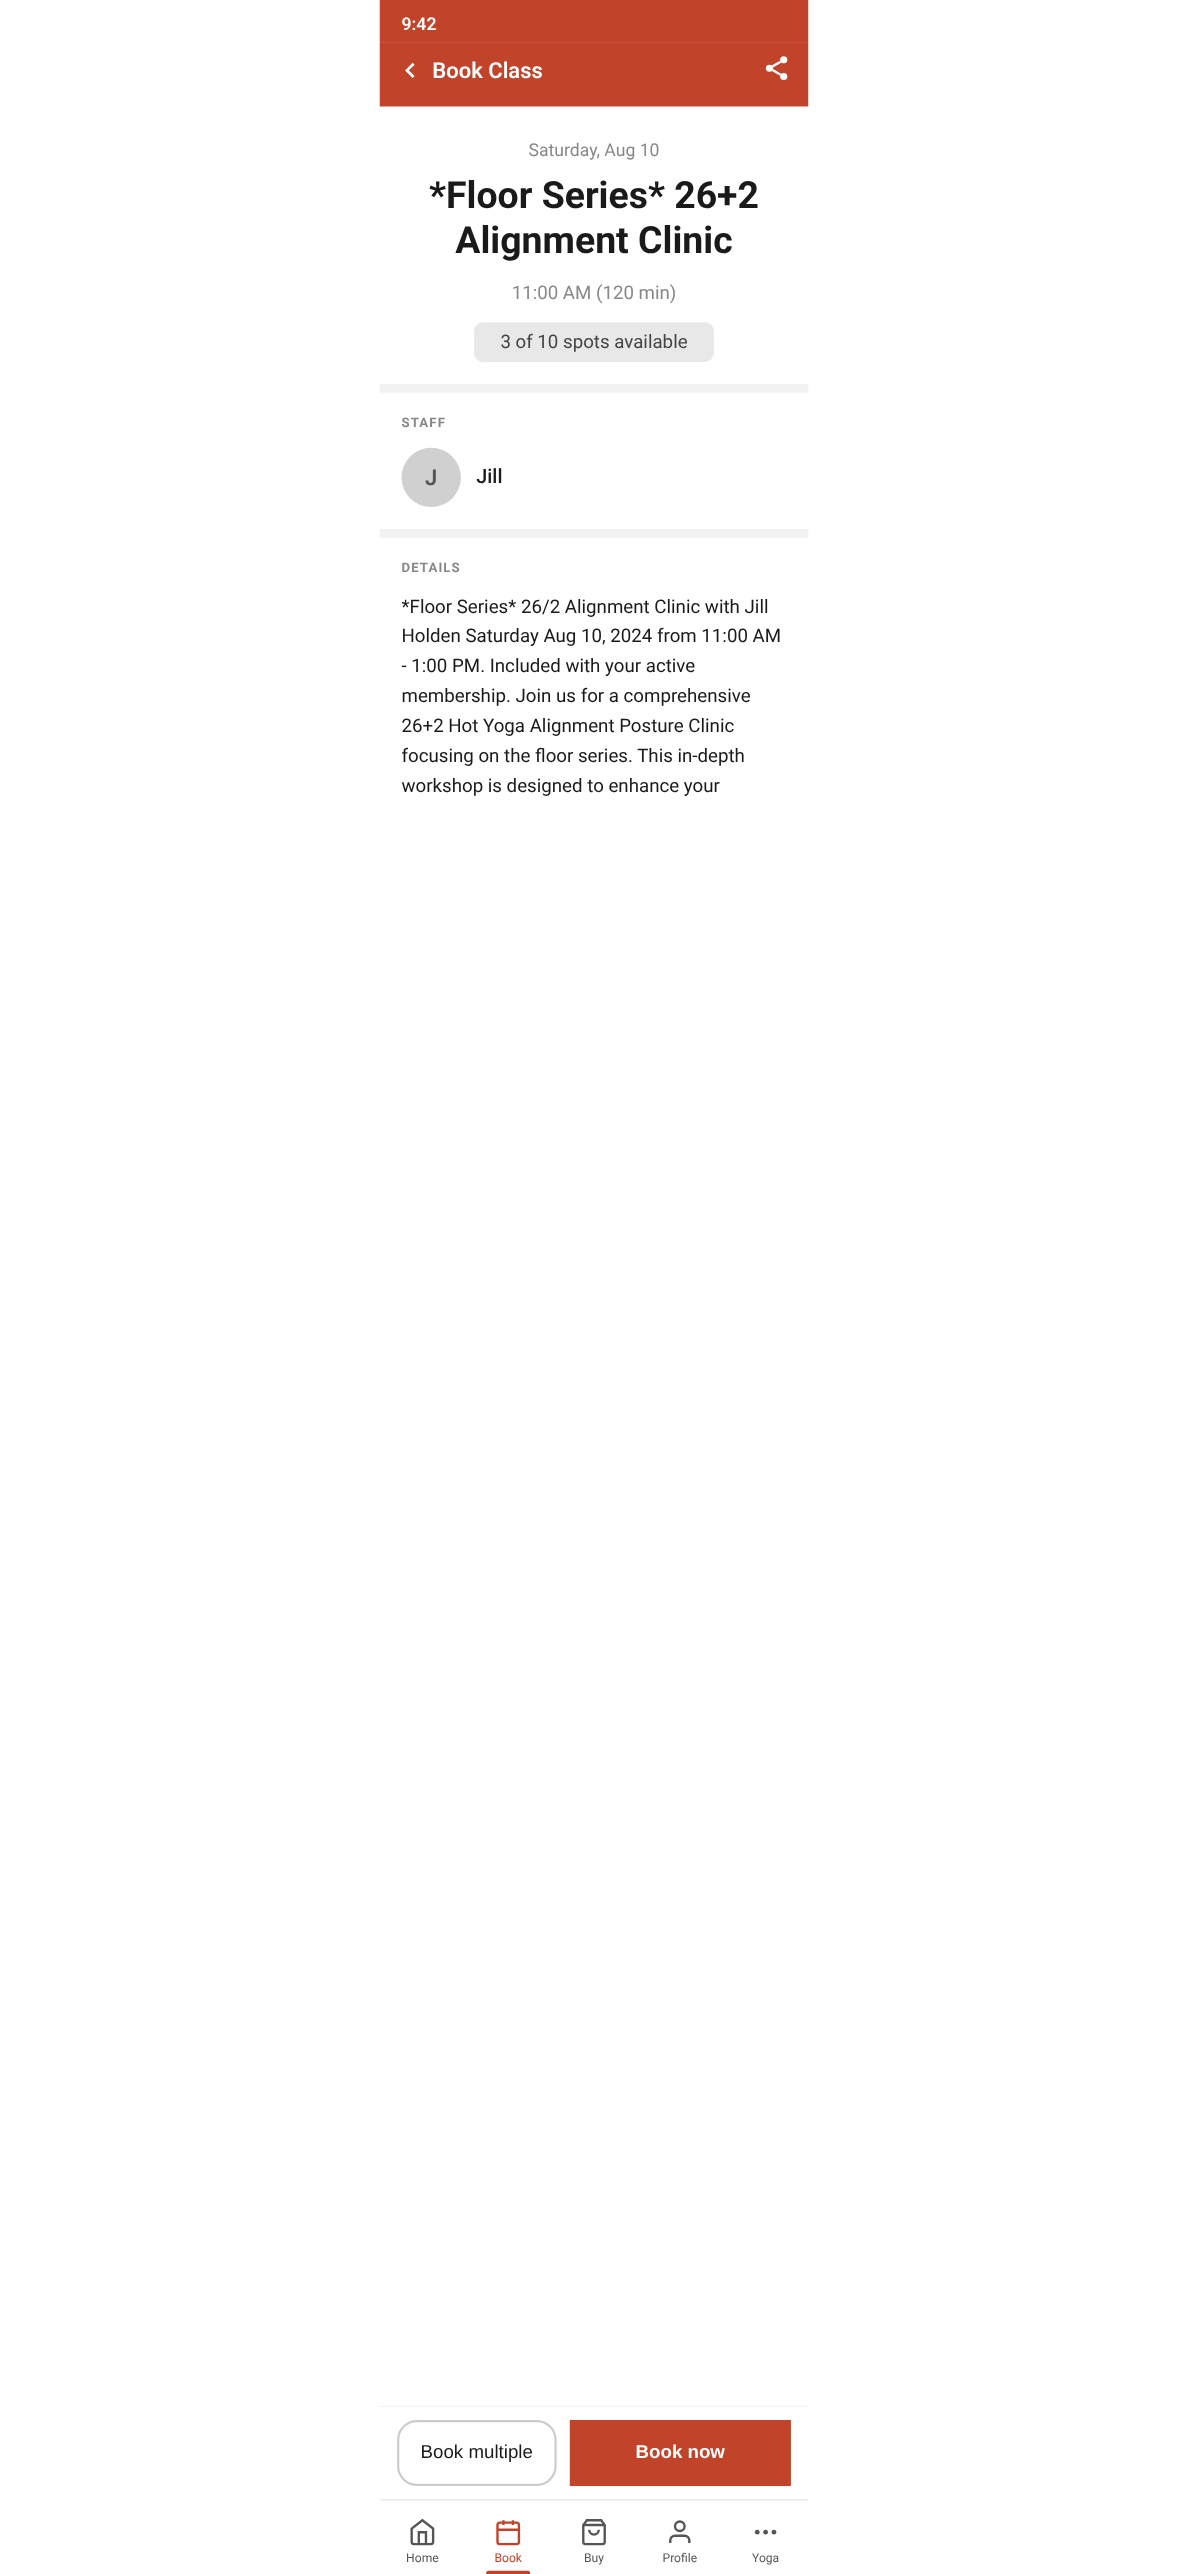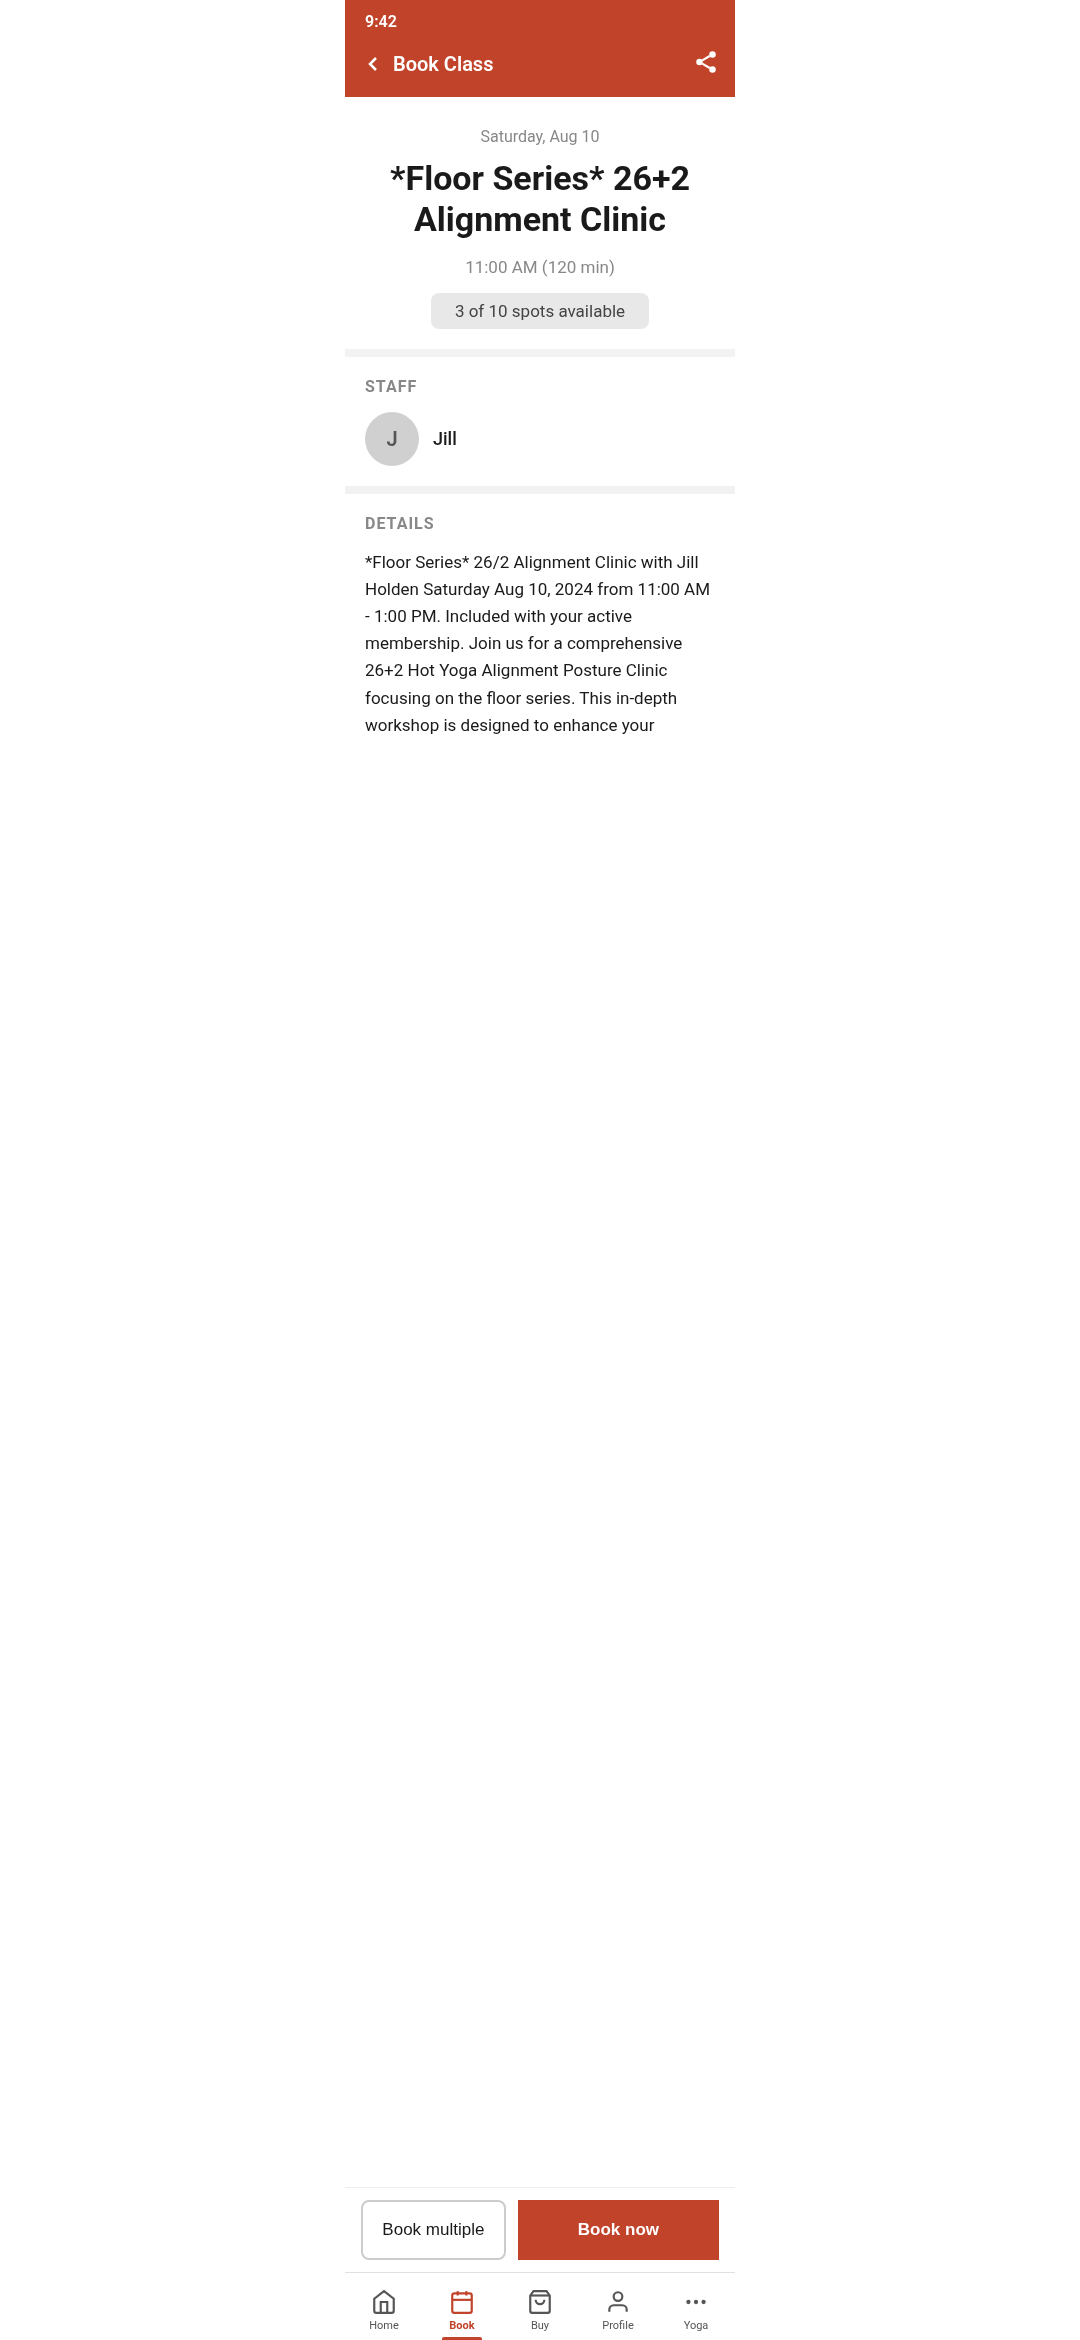--- a/index.html
+++ b/index.html
@@ -114,21 +114,21 @@
       border-radius: 8px;
     }
 
     
     .section {
       padding: 20px 20px;
       border-bottom: 8px solid #f2f2f2;
     }
 
     .section-label {
-      font-size: 16px;
+      font-size: 12px;
       font-weight: 700;
       color: #888;
       letter-spacing: 1px;
       text-transform: uppercase;
       margin-bottom: 16px;
     }
 
     
     .staff-row {
       display: flex;
@@ -178,21 +178,21 @@
       gap: 12px;
       padding: 12px 16px;
       background: #fff;
       border-top: 1px solid #eee;
     }
 
     .btn-secondary {
       flex: 1;
       padding: 18px 10px;
       border: 2px solid #ccc;
-      border-radius: 8px;
+      border-radius: 18px;
       background: white;
       font-size: 17px;
       font-weight: 500;
       color: #1a1a1a;
       cursor: pointer;
     }
 
     .btn-primary {
       flex: 1.5;
       padding: 18px 10px;
@@ -327,21 +327,21 @@
 
   <div class="nav-item nav-item-book">
     <div class="nav-icon">
       <svg viewBox="0 0 24 24" fill="none" stroke="#c0432a" stroke-width="2">
         <rect x="3" y="4" width="18" height="18" rx="2" ry="2"></rect>
         <line x1="16" y1="2" x2="16" y2="6"></line>
         <line x1="8" y1="2" x2="8" y2="6"></line>
         <line x1="3" y1="10" x2="21" y2="10"></line>
       </svg>
     </div>
-    <span class="nav-label" style="color:#c0432a;font-weight:bold;">Book</span>
+    <span class="nav-label" style="color:#c0432a;">Book</span>
     <div class="tab-indicator"></div>
   </div>
 
   <div class="nav-item">
     <div class="nav-icon">
       <svg viewBox="0 0 24 24" fill="none" stroke="#555" stroke-width="2">
         <path d="M6 2L3 6v14a2 2 0 0 0 2 2h14a2 2 0 0 0 2-2V6l-3-4z"></path>
         <line x1="3" y1="6" x2="21" y2="6"></line>
         <path d="M16 10a4 4 0 0 1-8 0"></path>
       </svg>

